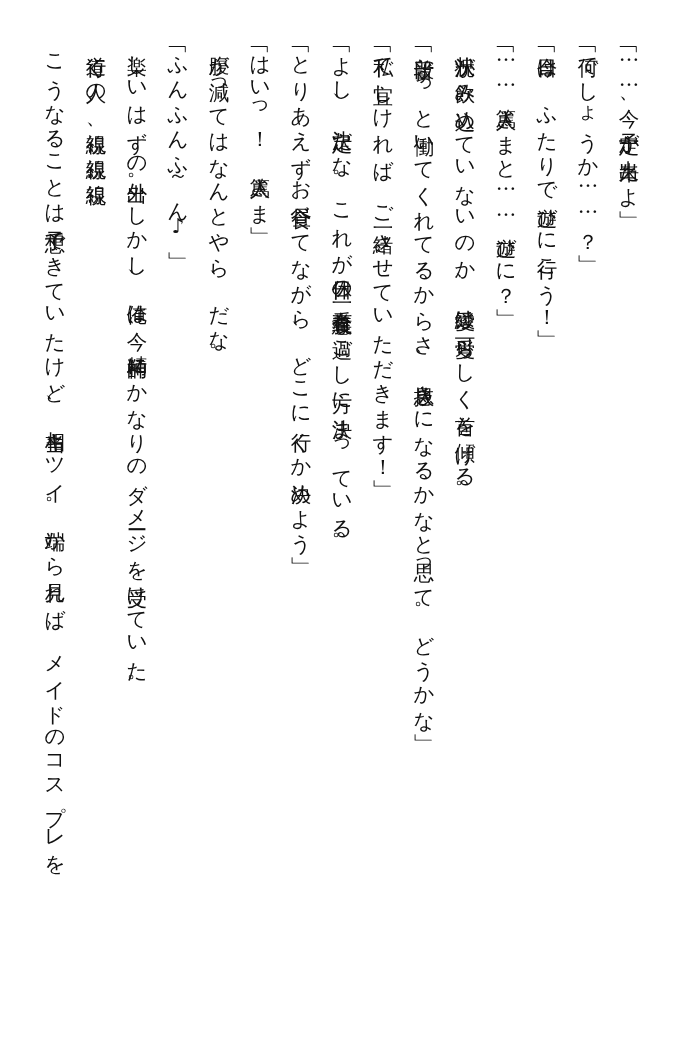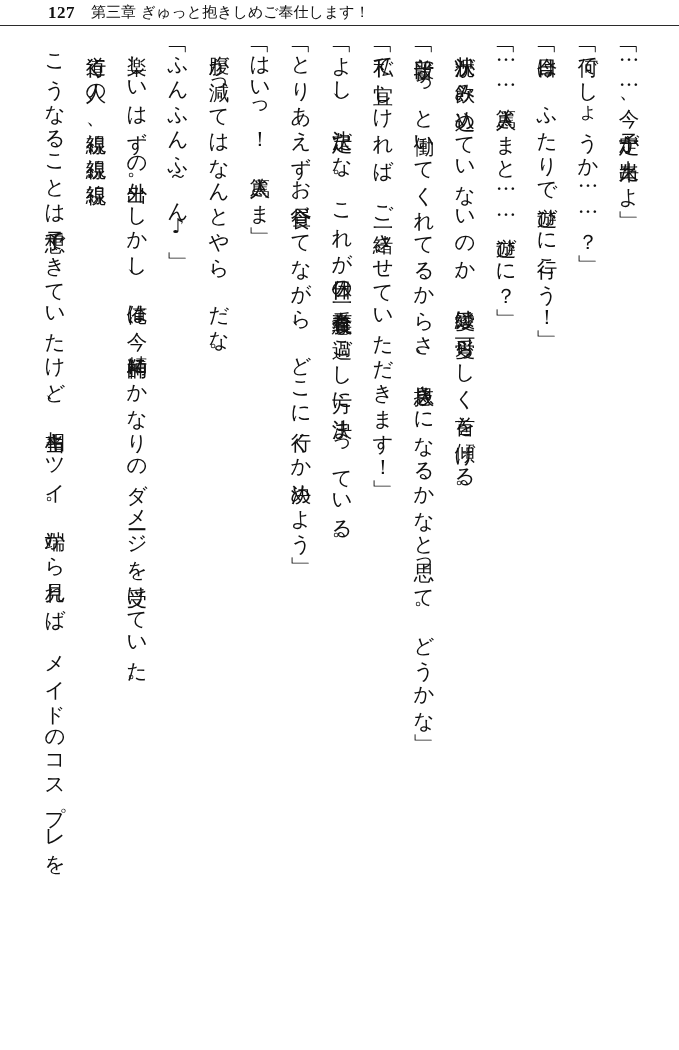--- a/index.html
+++ b/index.html
@@ -73,24 +73,20 @@
     margin: 0;
     padding: 0;
     text-indent: 0;
   }
 </style>
 </head>
 <body>
 
 <div class="page">
 
-  <div class="header">
-    <span class="folio">127</span>
-    <span class="chapter">第三章 ぎゅっと抱きしめご奉仕します！</span>
-  </div>
 
   <div class="body-text">
     <p>「……今、予定が出来たよ」</p>
     <p>「何でしょうか……？」</p>
     <p>「今日は、ふたりで遊びに行こう！」</p>
     <p>「……篤人さまと……遊びに？」</p>
     <p>状況が飲み込めていないのか、綾愛は可愛らしく首を傾げる。</p>
     <p>「普段ずっと働いてくれてるからさ、息抜きになるかなと思って。どうかな」</p>
     <p>「私で宜しければ、ご一緒させていただきます！」</p>
     <p>「よし、決定だな。これが休日の一番有意義な過ごし方に決まっている。</p>

